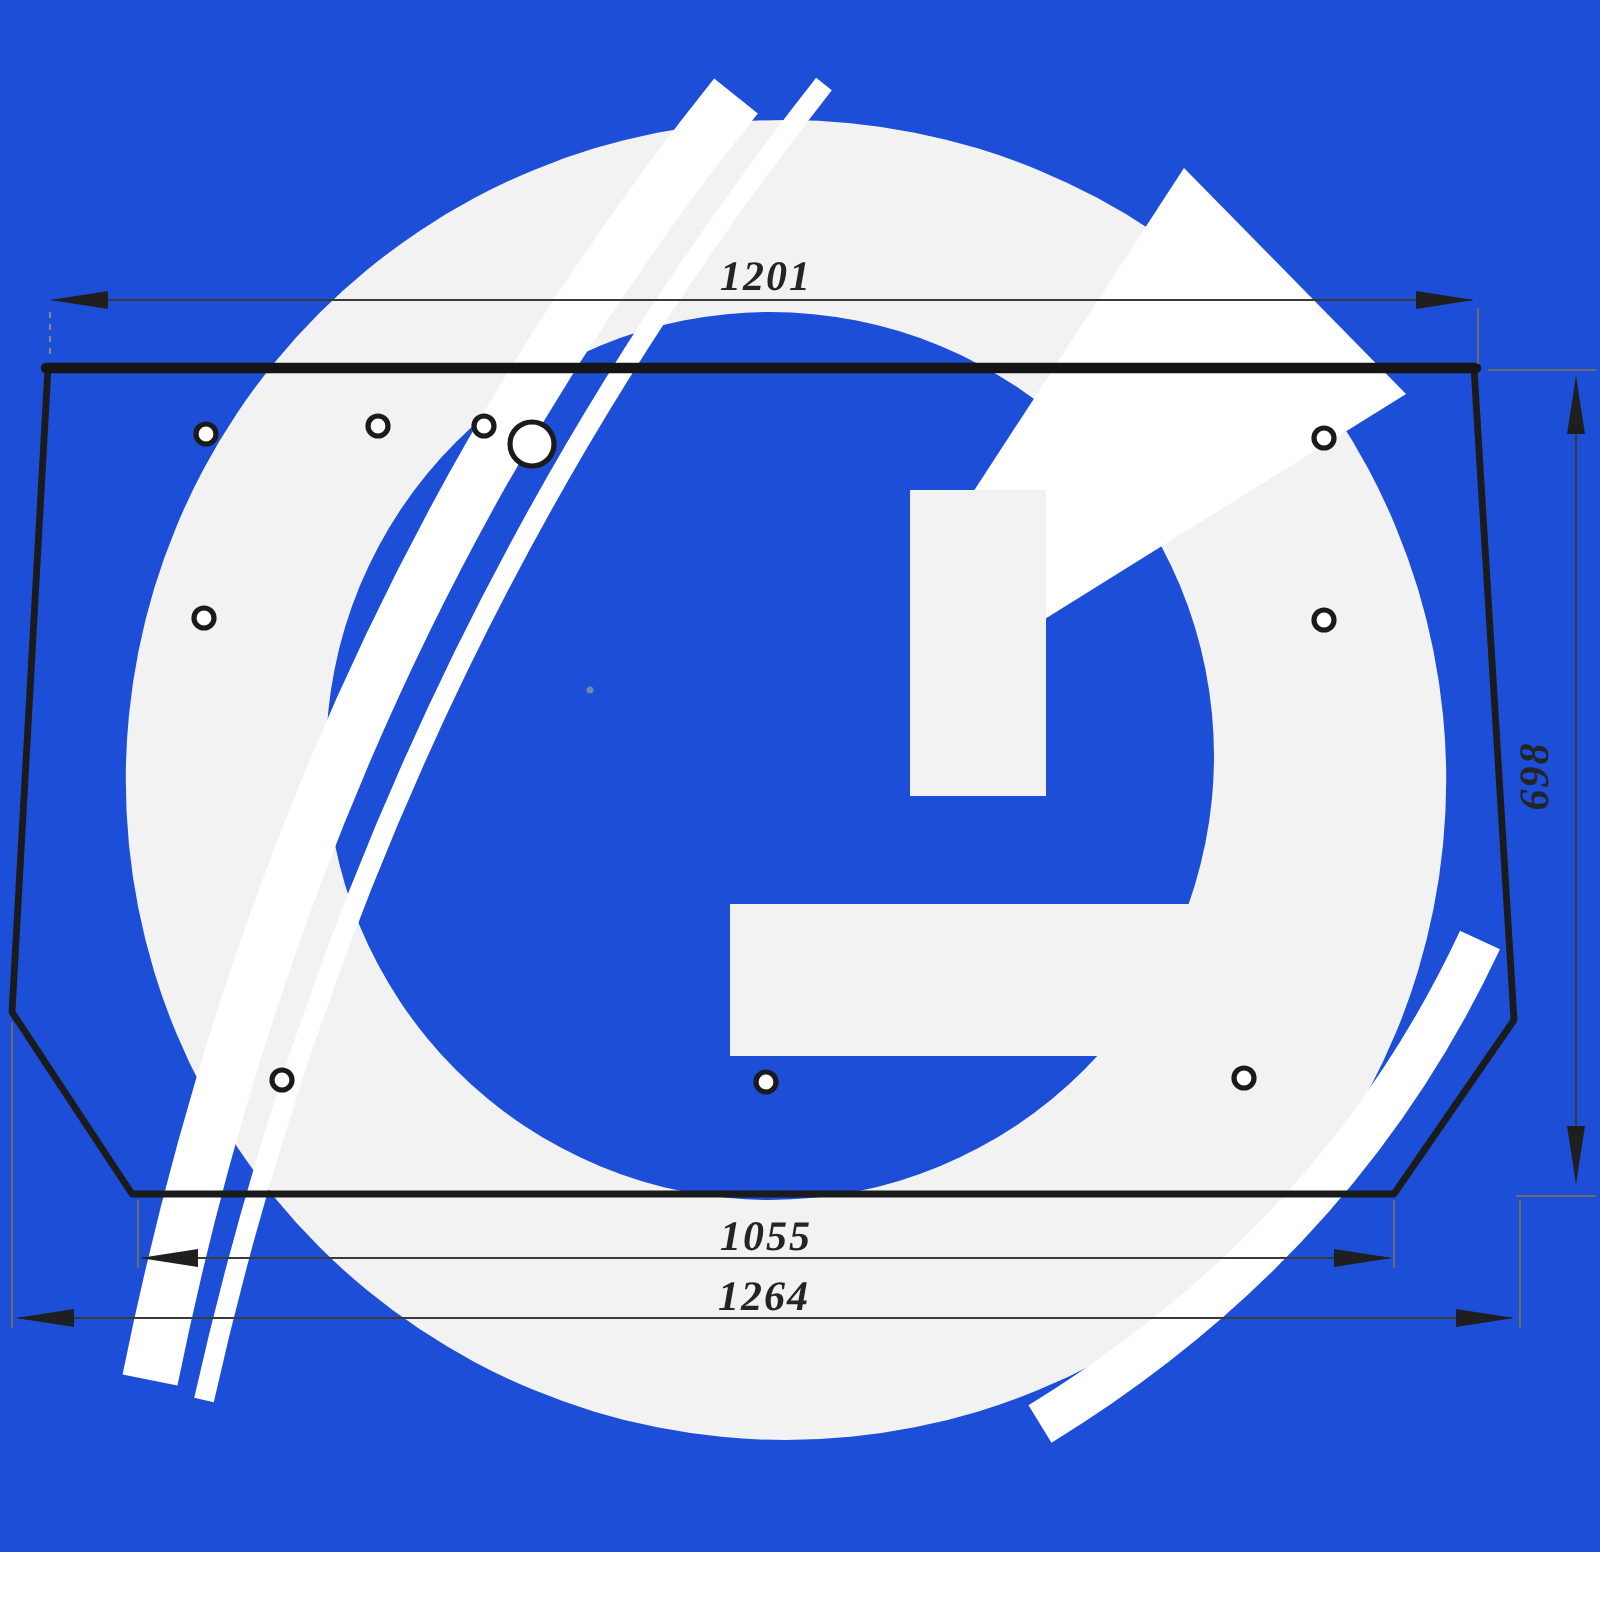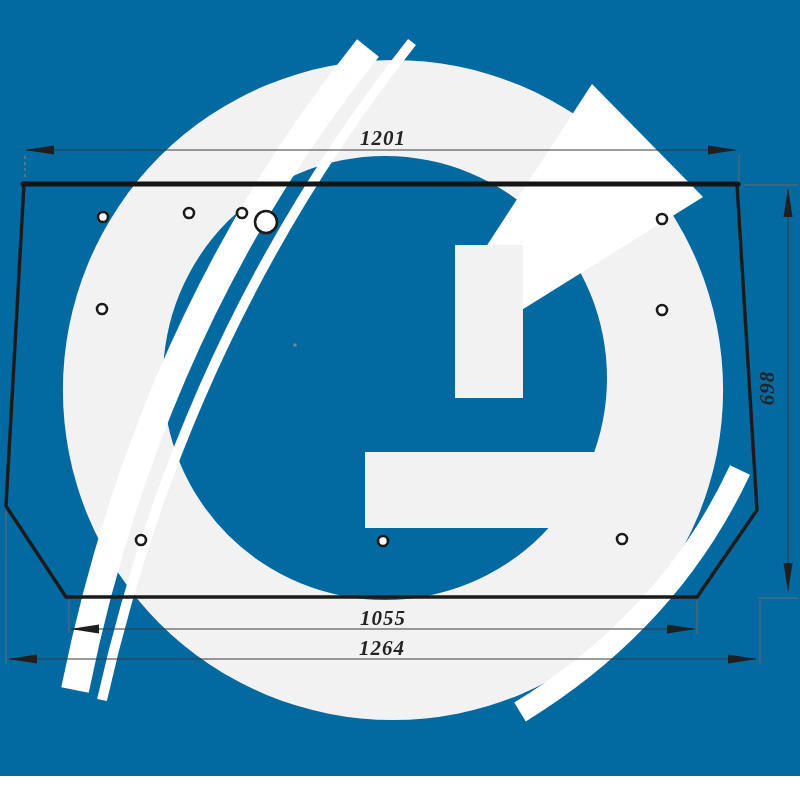--- a/index.html
+++ b/index.html
@@ -1,16 +1,16 @@
 <!DOCTYPE html>
 <html><head>
 <meta charset="utf-8">
 <style>
   html,body{margin:0;padding:0;background:#ffffff;}
-  .stage{position:relative;width:800px;height:776px;background:#0369a1;overflow:hidden;
+  .stage{position:relative;width:800px;height:776px;background:#1d4ed8;overflow:hidden;
          font-family:"Liberation Serif", serif;}
   svg{display:block;}
   .wm{fill:#f2f2f2;}
   .wm-cut{fill:#ffffff;}
   .wm-swoosh{stroke:#ffffff;fill:none;}
   .outline{fill:none;stroke:#1b1b1b;stroke-width:3.4;stroke-linejoin:round;stroke-linecap:round;}
   .outline-top{stroke:#151515;stroke-width:5.2;stroke-linecap:round;}
   .hole{fill:#ffffff;stroke:#1b1b1b;stroke-width:2.6;}
   .dim{stroke:#3a3a3a;stroke-width:1.1;fill:none;}
   .ext{stroke:#6b6b6b;stroke-width:1;fill:none;}

